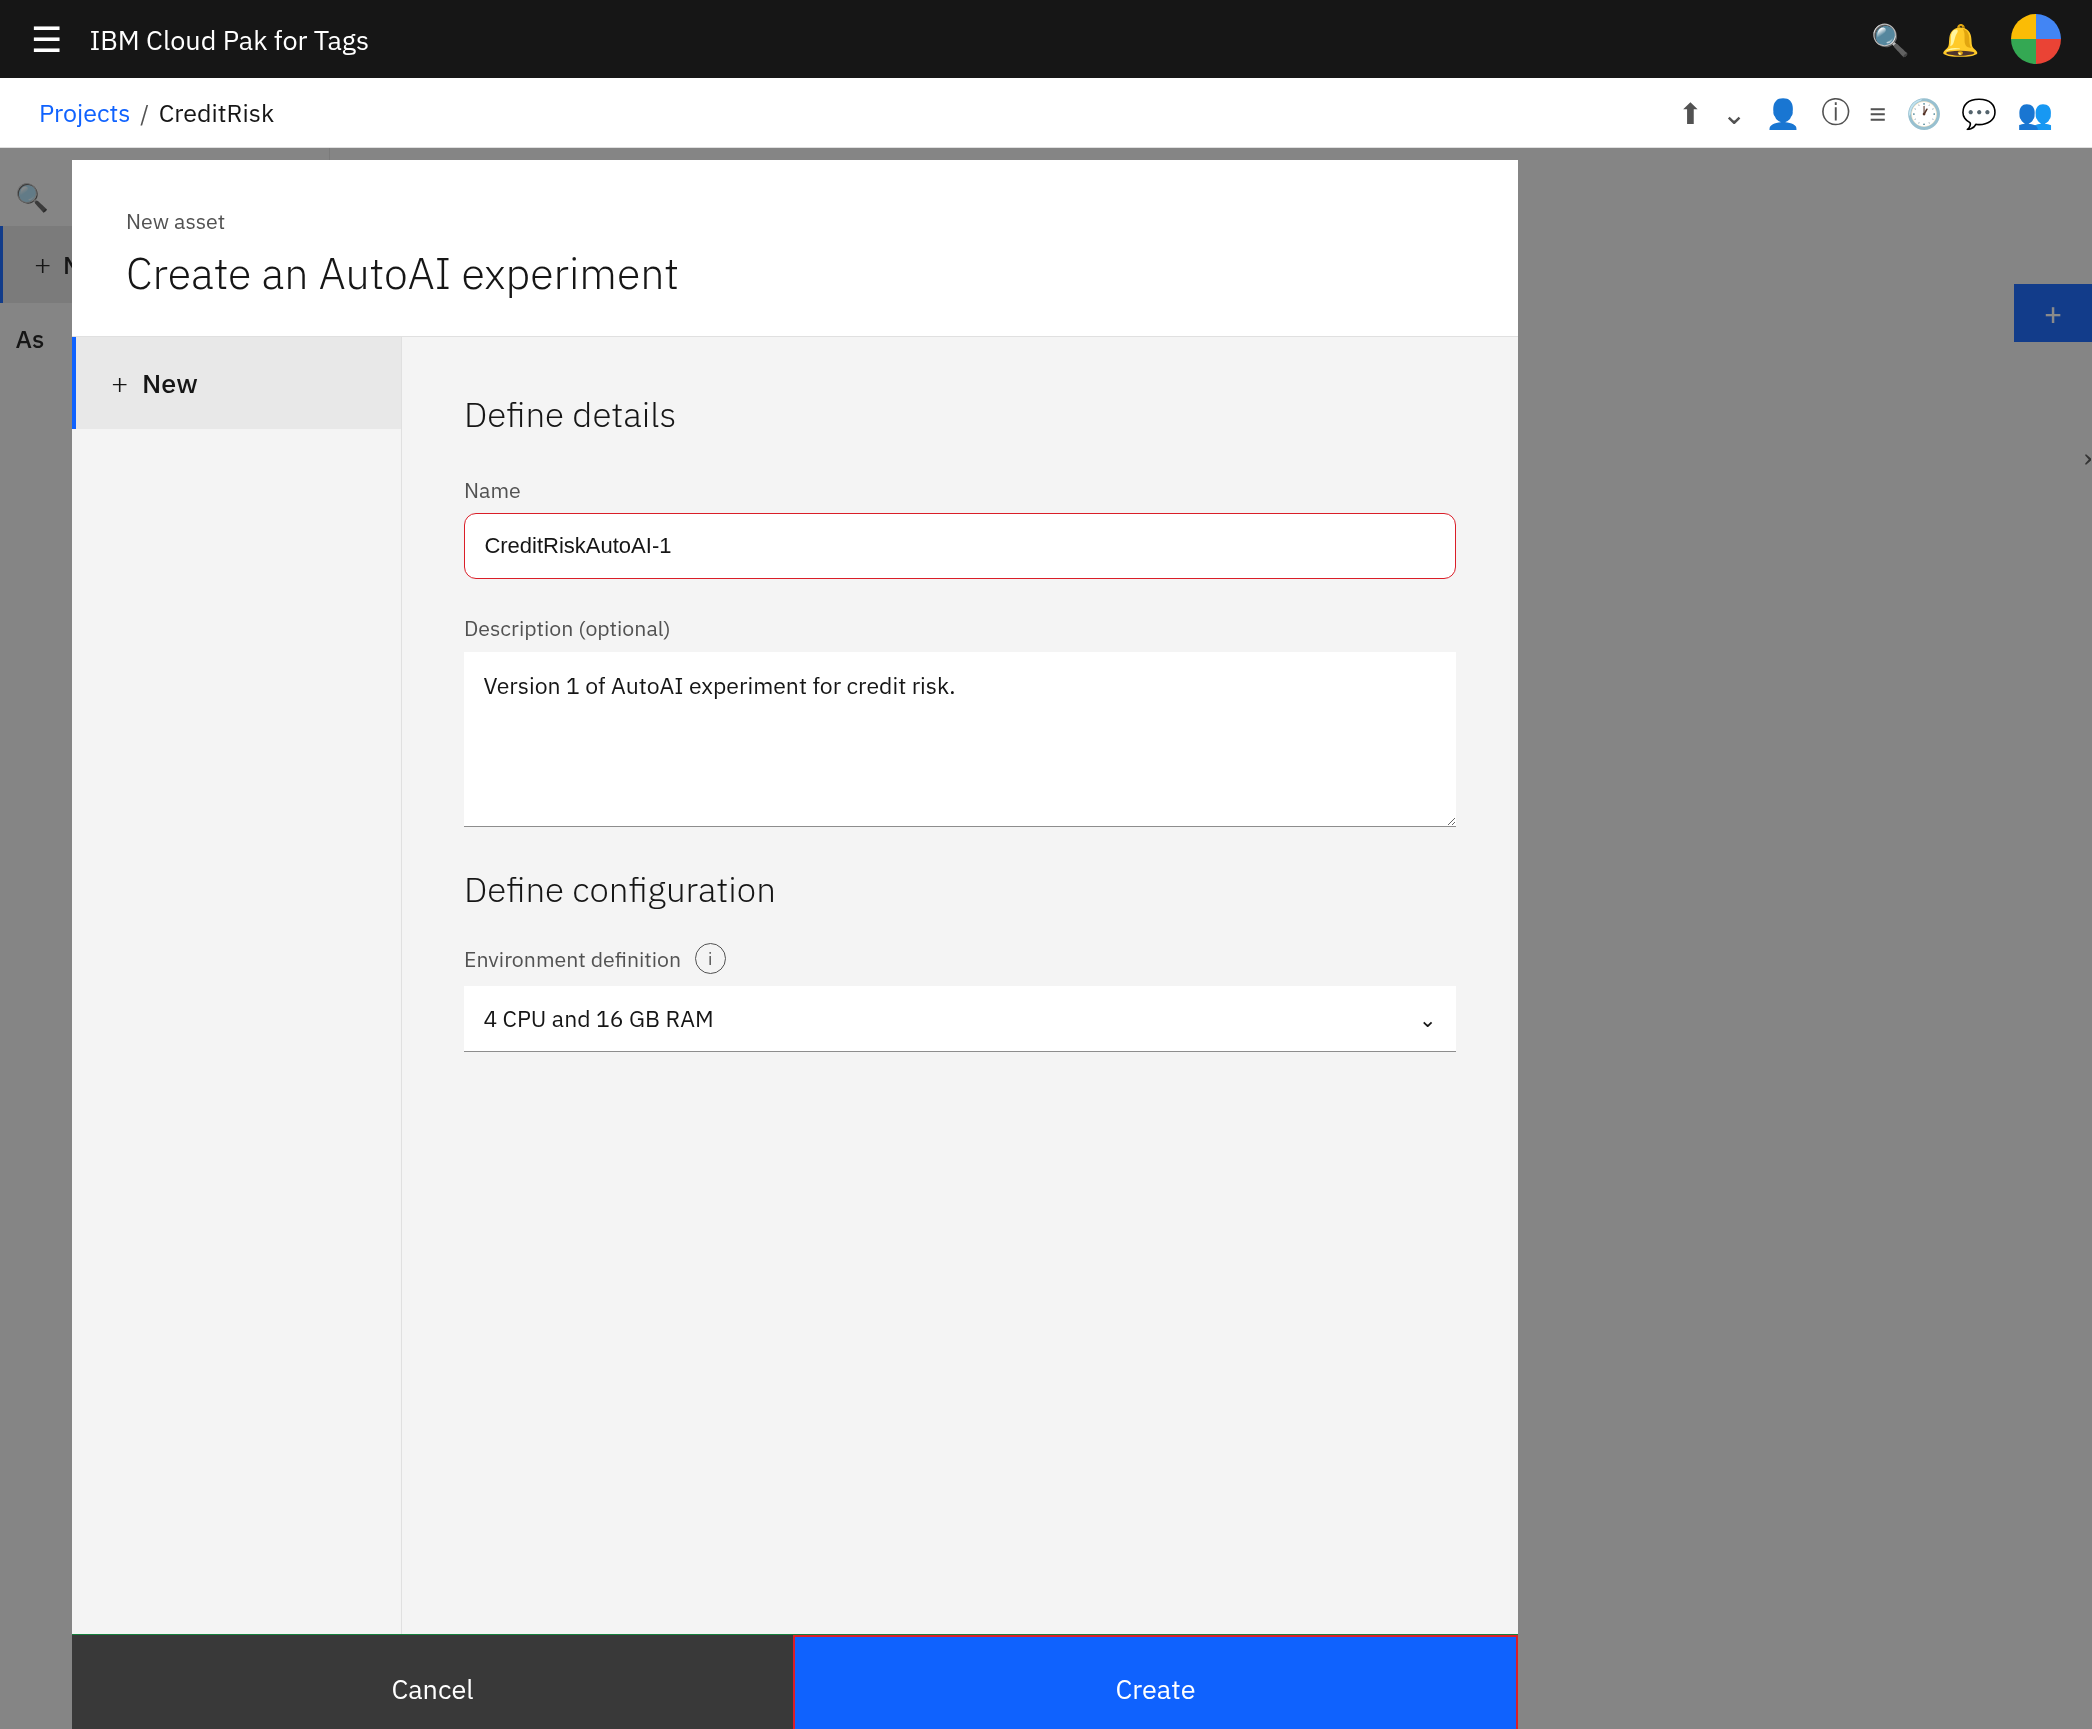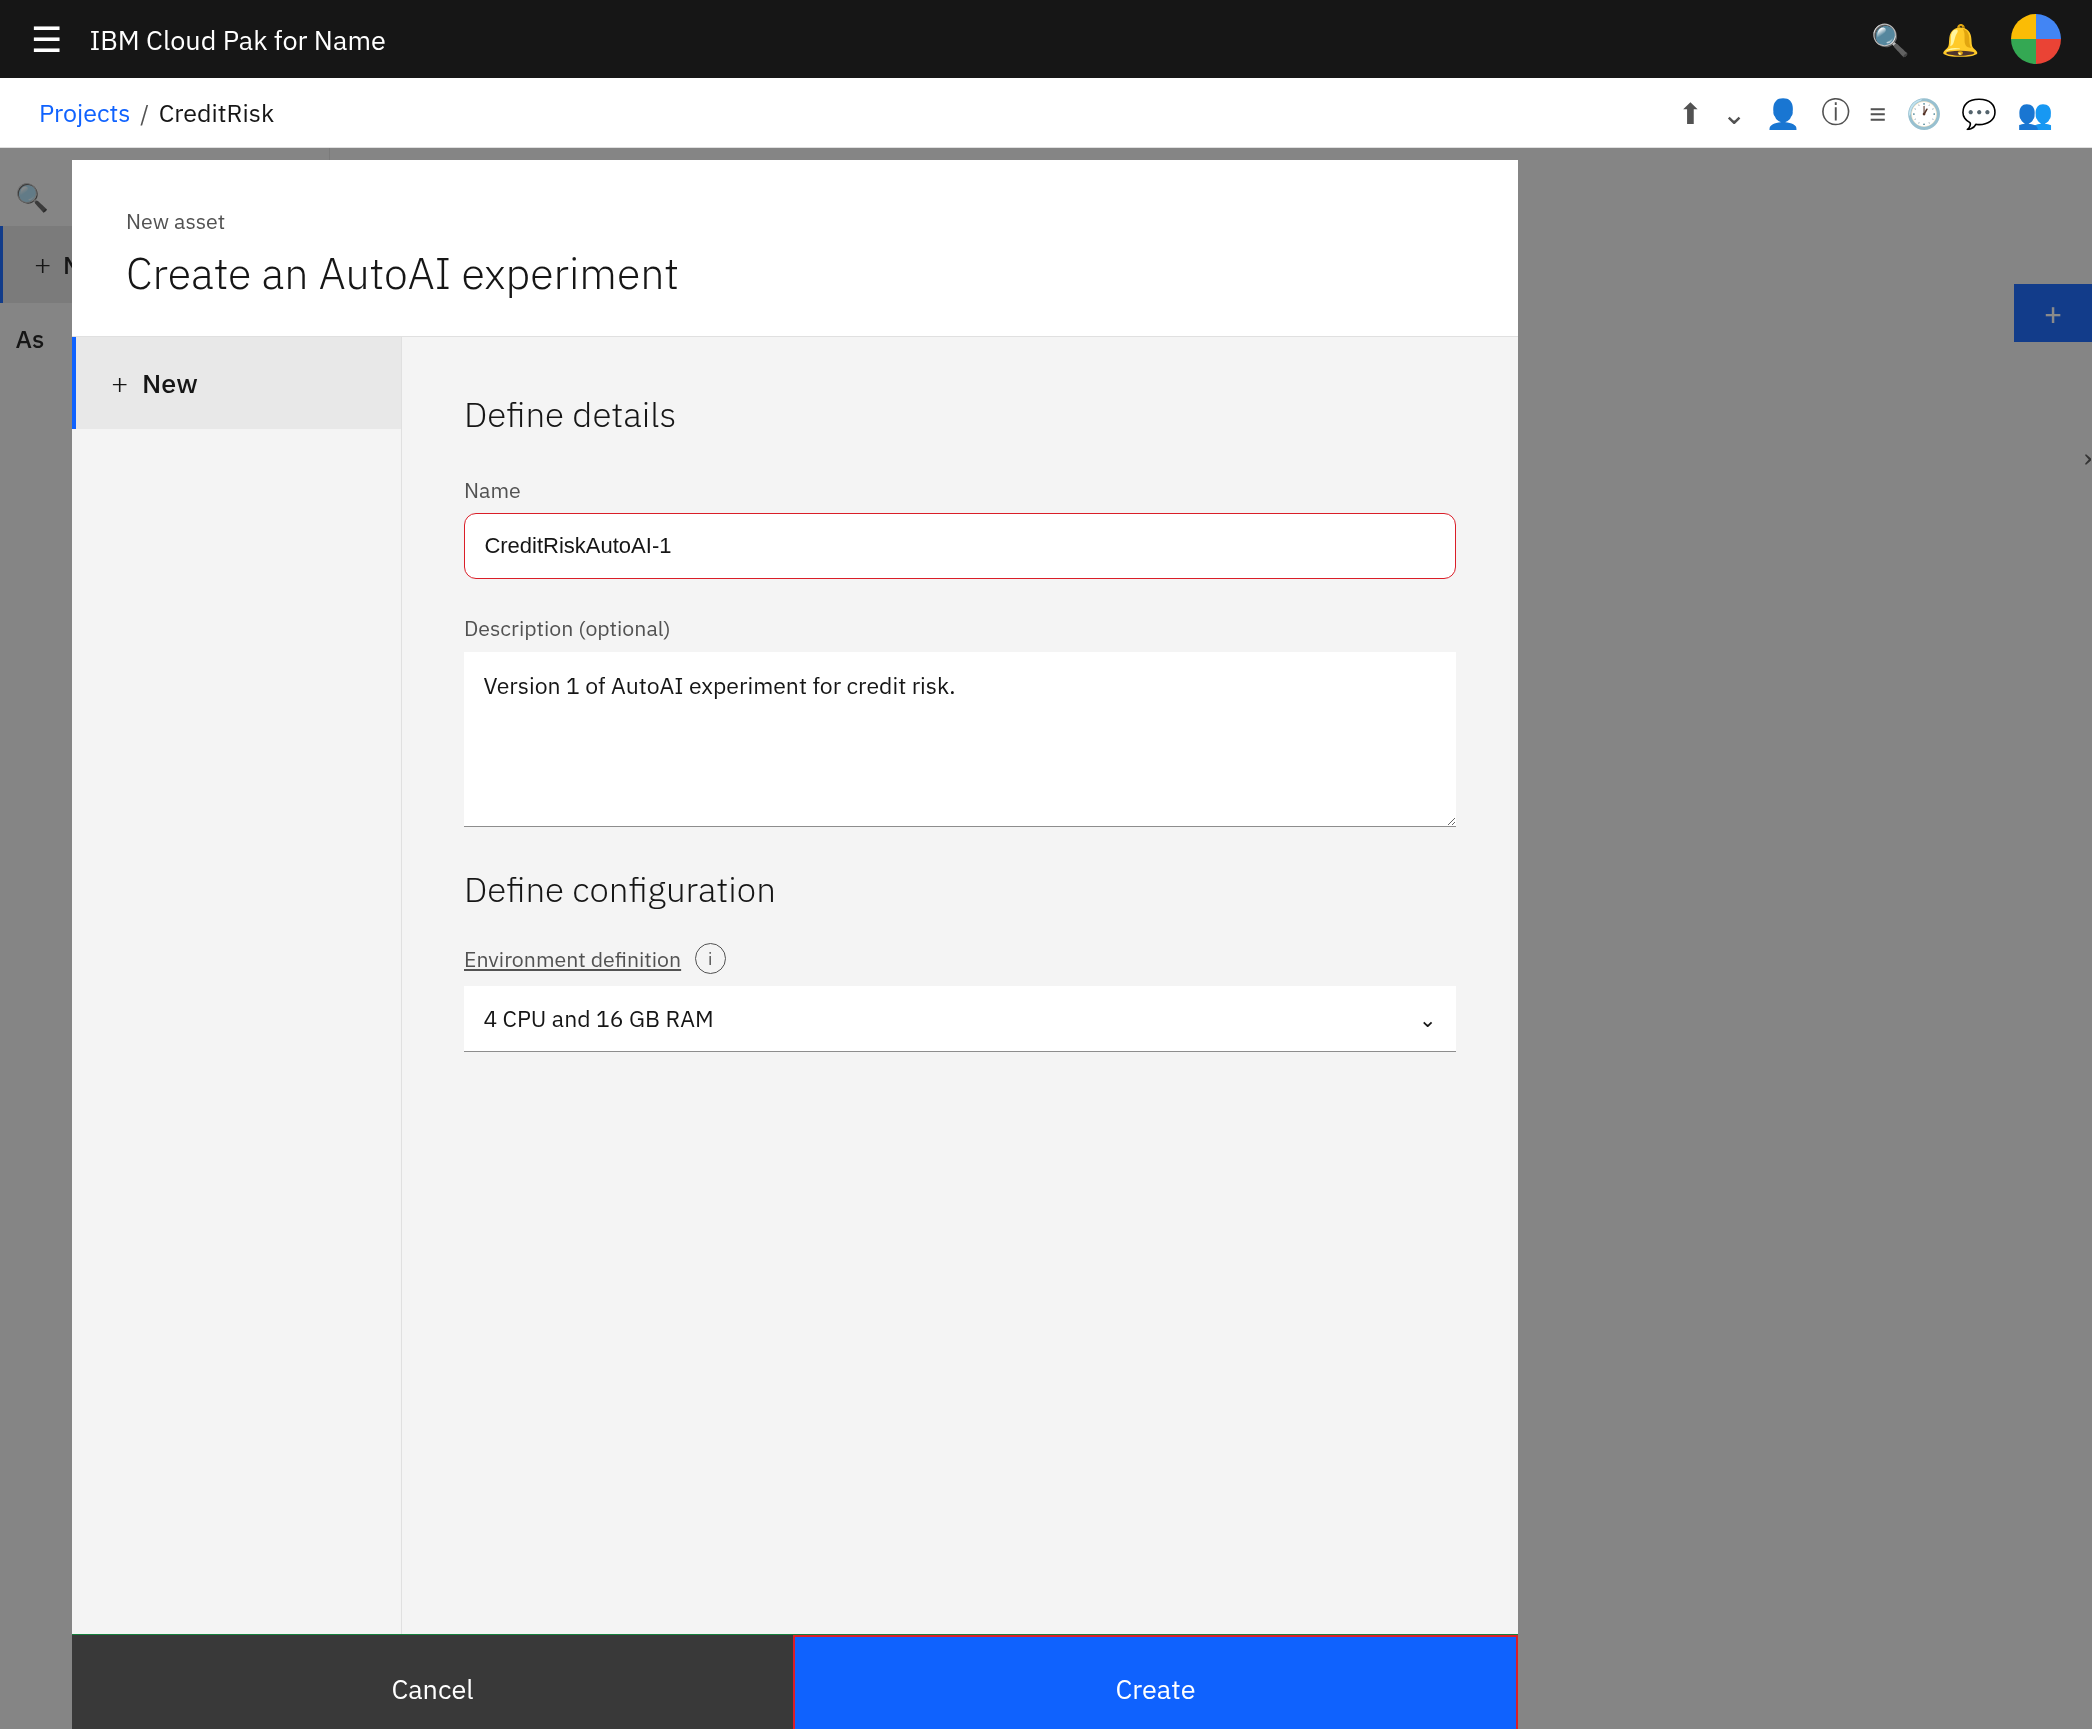--- a/index.html
+++ b/index.html
@@ -279,21 +279,20 @@
 
     .env-label-row {
       display: flex;
       align-items: center;
       gap: 13.6px;
       margin-bottom: 11.6px;
     }
     .env-label-text {
       font-size: 21.3px;
       color: #525252;
-      text-decoration: underline;
     }
     .env-info-icon {
       width: 31px;
       height: 31px;
       border: 1.9px solid #525252;
       border-radius: 50%;
       display: flex;
       align-items: center;
       justify-content: center;
       font-size: 17.5px;
@@ -377,21 +376,21 @@
       font-size: 27px;
       color: #525252;
       cursor: pointer;
     }
   </style>
 </head>
 <body>
 
 <div class="topbar">
   <div class="topbar-hamburger">☰</div>
-  <div class="topbar-brand">IBM Cloud Pak for Name</div>
+  <div class="topbar-brand">IBM Cloud Pak for Tags</div>
   <div class="topbar-icons">
     <div class="topbar-icon">🔍</div>
     <div class="topbar-icon">🔔</div>
     <div class="topbar-avatar"></div>
   </div>
 </div>
 
 <div class="breadcrumb-bar">
   <nav class="breadcrumb">
     <a class="breadcrumb-link">Projects</a>

